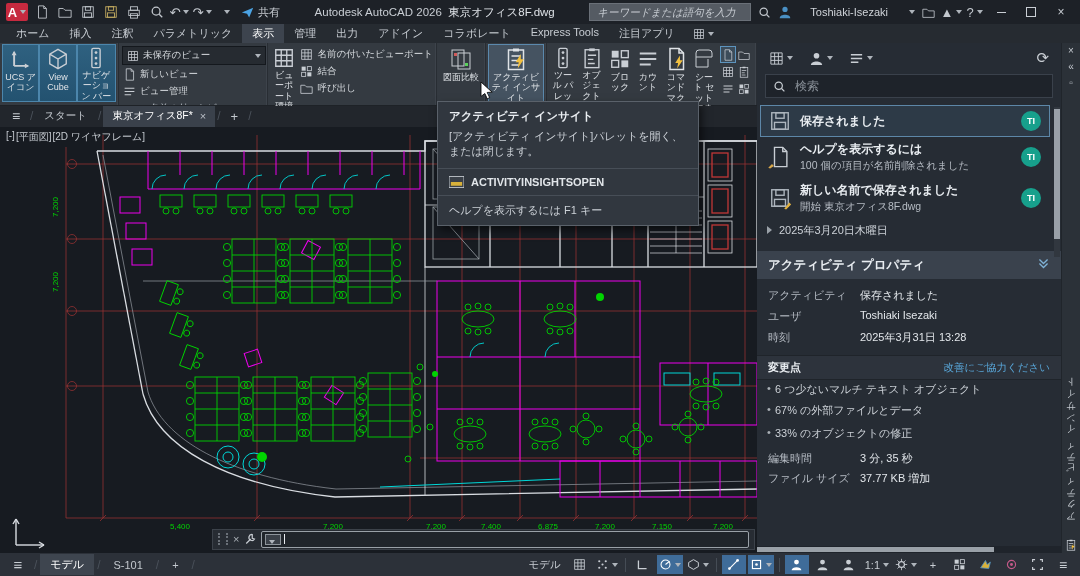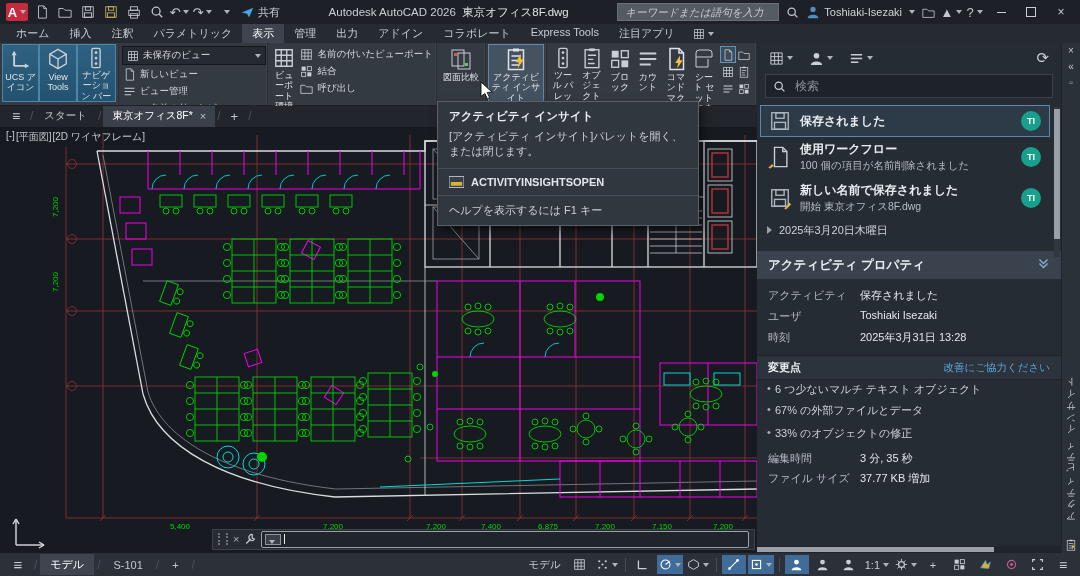--- a/index.html
+++ b/index.html
@@ -19,21 +19,21 @@
   .qat-btn{width:19px;height:19px;display:flex;align-items:center;justify-content:center;color:#c3c8ce;}
   .glyph{font-size:13px;line-height:1;color:#c3c8ce;}
   .share{display:flex;align-items:center;gap:4px;color:#c9ced4;margin-left:2px;}
   .tb-center{flex:1;text-align:center;color:#c9ced4;font-size:11.5px;white-space:nowrap;}
   .tb-center b{color:#dde1e6;font-weight:normal;}
   .tb-search{display:flex;align-items:center;background:#555b63;border:1px solid #6a7078;height:16px;
         width:150px;padding:0 5px;}
   .tb-search input{background:transparent;border:0;outline:0;color:#d8dce0;font-style:italic;
         font-size:10.5px;width:100%;font-family:inherit;}
   .tb-search input::placeholder{color:#c7ccd2;}
-  .tb-user{display:flex;align-items:center;gap:4px;color:#d0d4d9;}
+  .tb-user{display:flex;align-items:center;gap:18px;color:#d0d4d9;}
   .win-btn{width:26px;height:20px;display:flex;align-items:center;justify-content:center;color:#c9ced4;font-size:12px;}
   .min-shape{width:9px;height:1px;background:#c9ced4;display:inline-block;}
   .restore-shape{width:8px;height:8px;border:1px solid #c9ced4;display:inline-block;}
 
   
   .ribbon-tabs{height:19px;background:#262b31;display:flex;align-items:stretch;padding-left:6px;}
   .rtab{padding:2px 10px 0;color:#c6cbd1;font-size:11px;cursor:default;}
   .rtab.active{background:#3d444e;color:#fff;}
   .rtab-opts{margin-left:8px;display:flex;align-items:center;color:#c6cbd1;}
 
@@ -370,21 +370,21 @@
                   </svg>
                 </span>
               <span>UCS アイコン</span>
             </div>
             <div class="bigbtn hl" style="width:36px">
               <span class="bicon icn">
                   <svg width="22" height="22">
                     <use href="#i-cube"></use>
                   </svg>
                 </span>
-              <span>View Tools</span>
+              <span>View Cube</span>
             </div>
             <div class="bigbtn hl" style="width:38px">
               <span class="bicon icn">
                   <svg width="22" height="22">
                     <use href="#i-navbar"></use>
                   </svg>
                 </span>
               <span>ナビゲーション バー</span>
             </div>
           </div>
@@ -895,21 +895,21 @@
           <div class="item">
             <span class="icn" style="color:#c9ced4;position:relative">
               <svg width="22" height="22">
                   <use href="#i-sheet"></use>
                 </svg>
               <svg width="10" height="10" viewBox="0 0 16 16" style="position:absolute;left:-2px;bottom:-1px">
                   <path d="M2,14 L8,8 L11,11 L5,15 z" fill="#d9a84b"></path>
                 </svg>
             </span>
             <div class="item-txt">
-              <span class="item-title">使用ワークフロー</span>
+              <span class="item-title">ヘルプを表示するには</span>
               <span class="item-sub">100 個の項目が名前削除されました</span>
             </div>
             <span class="avatar">TI</span>
           </div>
 
           <div class="item">
             <span class="icn" style="color:#aeb6be;position:relative">
               <svg width="22" height="22">
                   <use href="#i-floppy"></use>
                 </svg>

